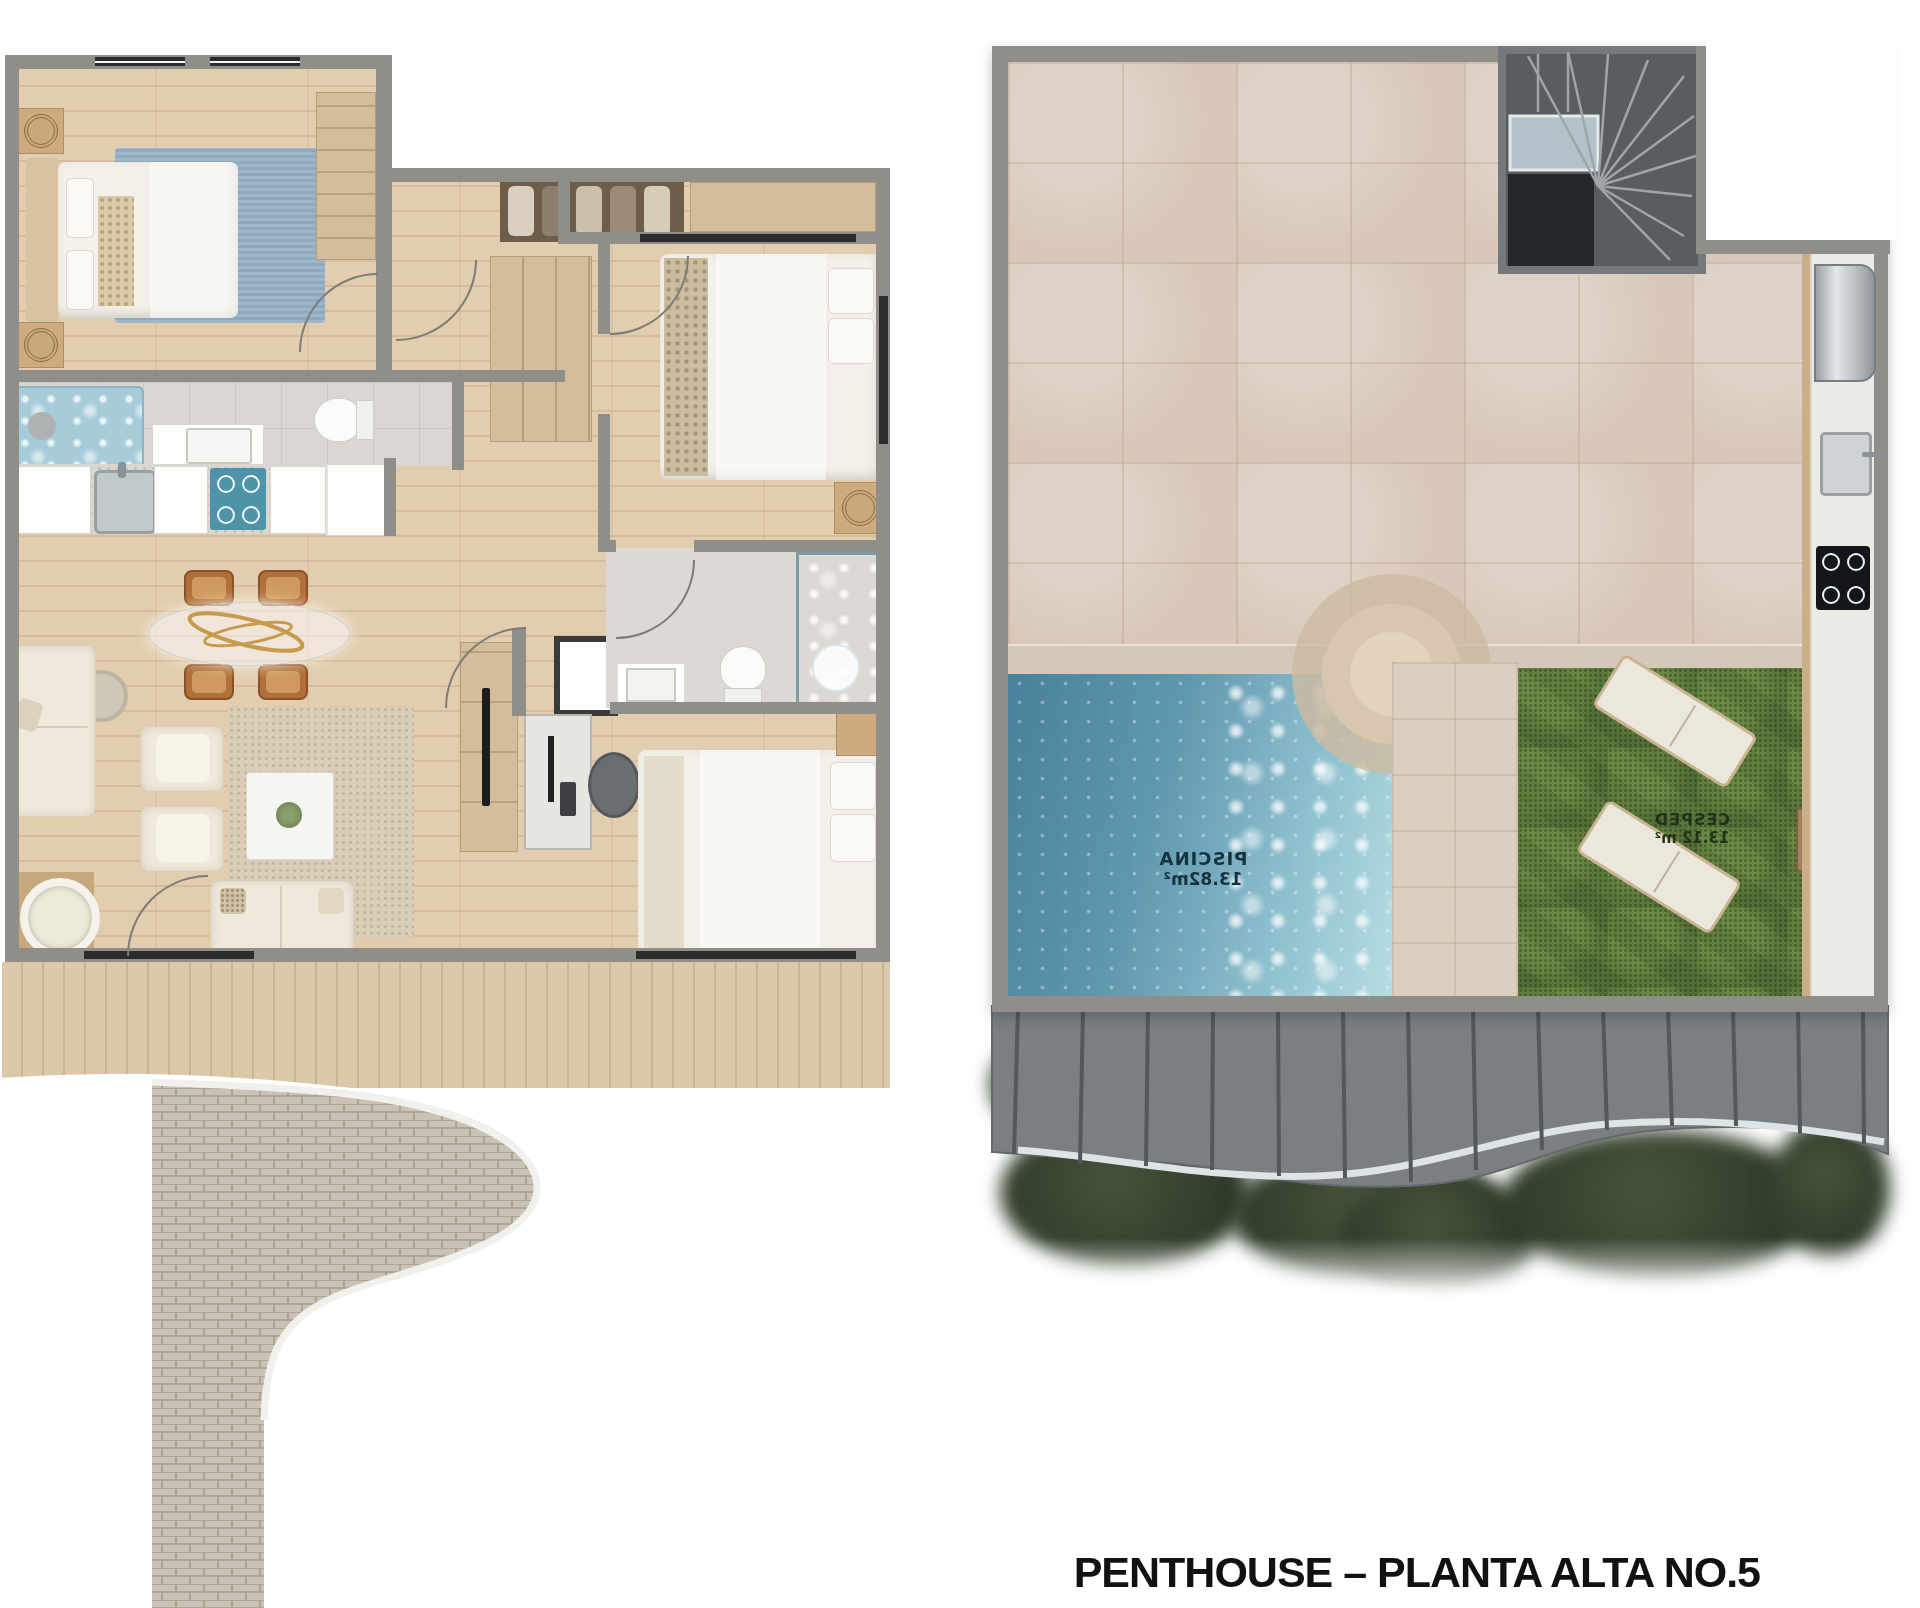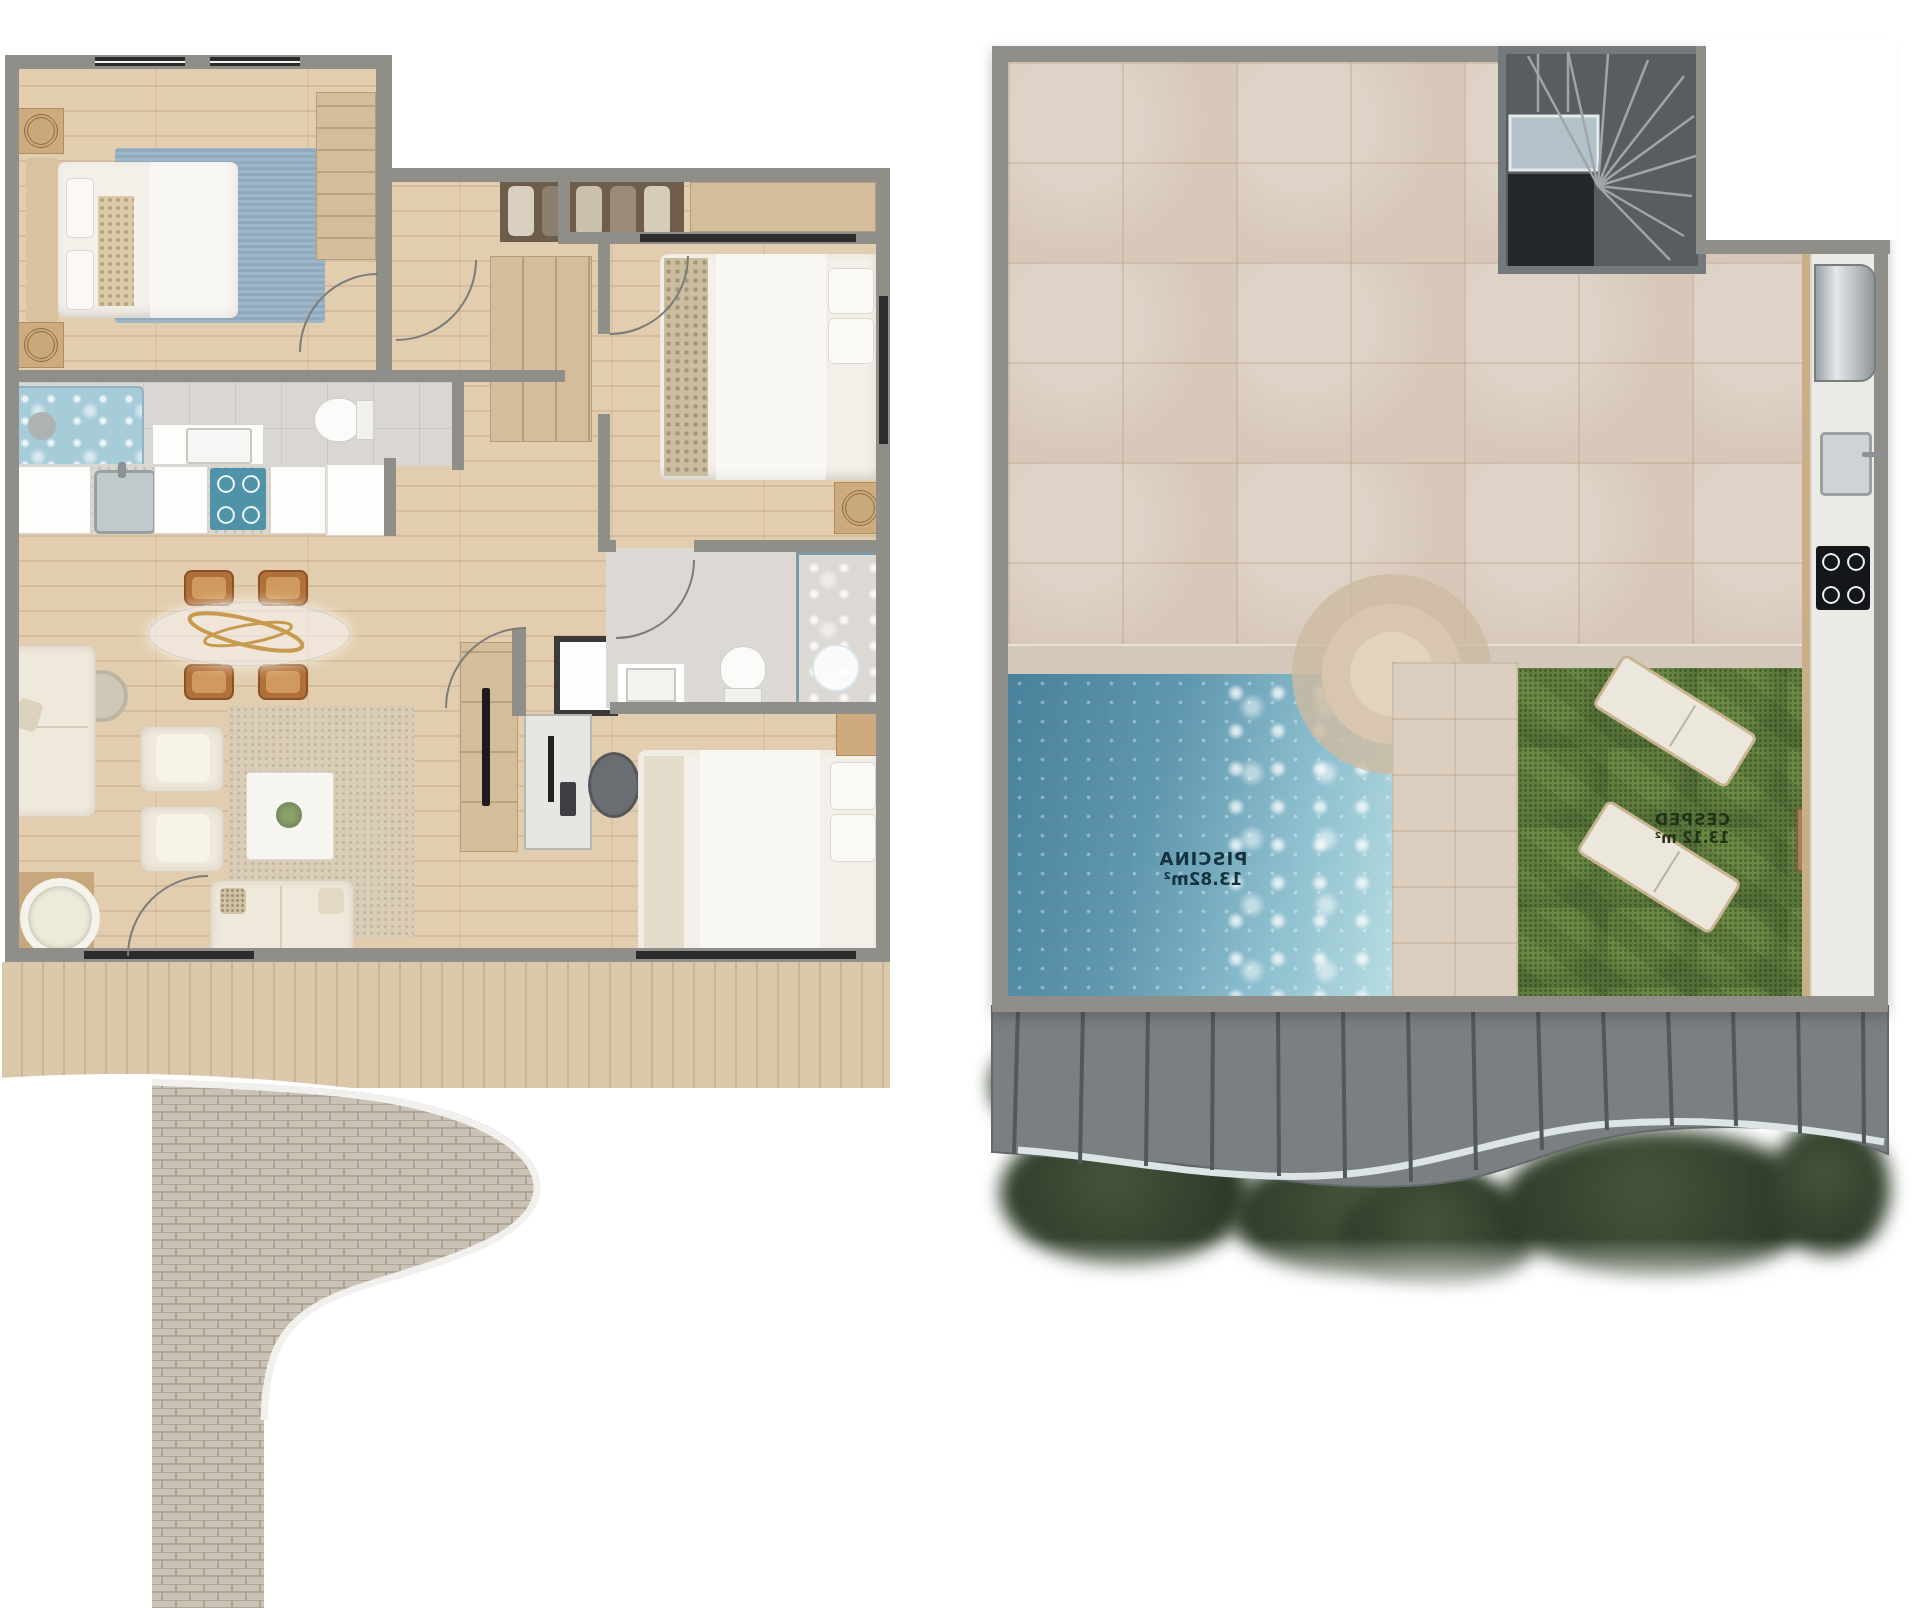--- a/index.html
+++ b/index.html
@@ -365,13 +365,14 @@
       <div class="abs" style="left:1862px;top:452px;width:22px;height:5px;background:#8b9296;border-radius:2px;"></div>
       <div class="abs" style="left:1816px;top:546px;width:54px;height:64px;background:#141619;border-radius:4px;">
         <span class="burner" style="left:6px;top:7px;"></span>
         <span class="burner" style="left:31px;top:7px;"></span>
         <span class="burner" style="left:6px;top:40px;"></span>
         <span class="burner" style="left:31px;top:40px;"></span>
       </div>
     </div>
   </div>
 
+  <div class="title" style="left:1000px;top:1548px;width:760px;">PENTHOUSE – PLANTA ALTA NO.5</div>
 </div>
 
 </body></html>

